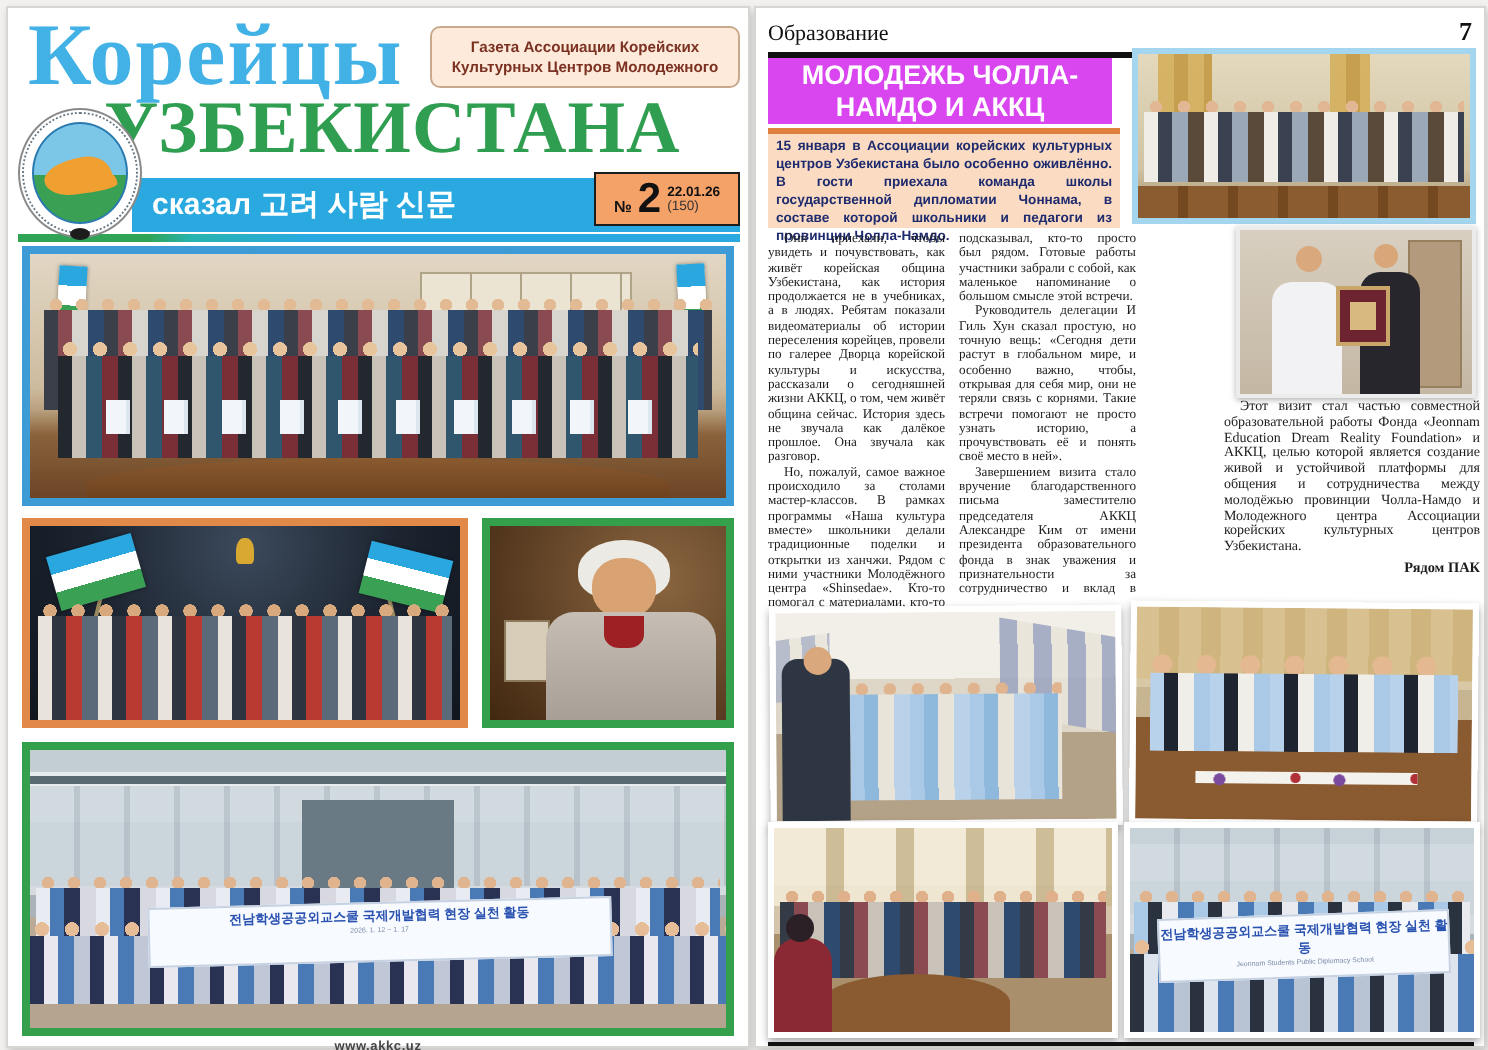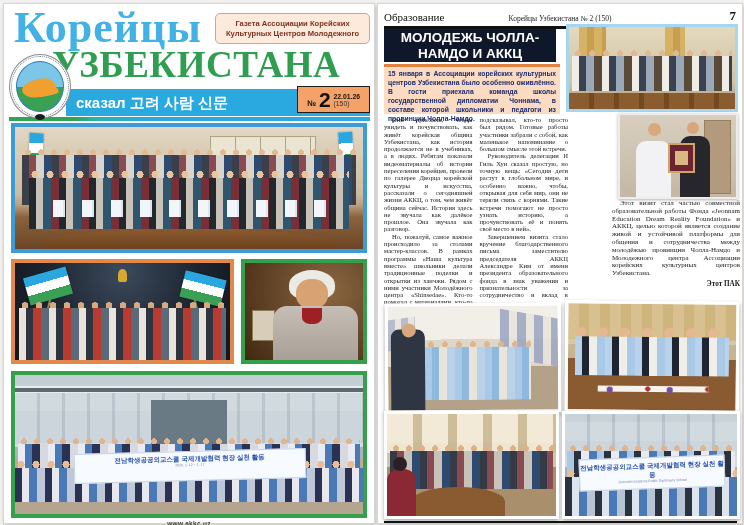--- a/index.html
+++ b/index.html
@@ -119,21 +119,21 @@
   .ph-outdoor-r{left:184px;top:407px;width:178px;height:108px;}
 
   .footer-url{left:0;top:516px;width:100%;text-align:center;font-size:6.5px;font-weight:bold;color:#444;
               font-family:"Liberation Sans",sans-serif;letter-spacing:.3px;}
 
   
   .hdr-section{left:6px;top:7px;font-size:11px;font-weight:normal;color:#111;}
   .hdr-center{left:0;top:10px;width:100%;text-align:center;font-size:7.5px;color:#222;}
   .hdr-page{right:6px;top:4px;font-size:13px;font-weight:bold;color:#111;}
   .hdr-rule{left:6px;top:22px;width:353px;height:2.5px;background:#111;}
-  .title-box{left:6px;top:25px;width:172px;height:33px;background:#0f172a;color:#fff;
+  .title-box{left:6px;top:25px;width:172px;height:33px;background:#d946ef;color:#fff;
       font-family:"Liberation Sans",sans-serif;font-weight:bold;font-size:13.5px;line-height:15.5px;
       display:flex;align-items:center;justify-content:flex-end;text-align:center;padding:1px 6px;box-sizing:border-box;}
   .lead-box{left:6px;top:60px;width:176px;height:50px;background:#fbdcc2;border-top:3px solid #e0813f;box-sizing:border-box;
       font-family:"Liberation Sans",sans-serif;font-weight:bold;color:#1e2a6e;font-size:6.8px;line-height:9px;
       text-align:justify;padding:2px 4px;}
   .cols{left:6px;top:112px;width:184px;height:196px;column-count:2;column-gap:7px;
       font-size:6.6px;line-height:7.3px;color:#1c1c1c;text-align:justify;overflow:hidden;}
   .cols p,.col3 p{margin:0;text-indent:8px;}
   .col3{left:234px;top:196px;width:128px;font-size:7px;line-height:7.8px;color:#1c1c1c;text-align:justify;}
   .author{margin-top:3px;font-weight:bold;text-align:right;font-size:7.2px;}
@@ -215,21 +215,20 @@
       </div>
       <div class="abs ground"></div>
     </div>
 
     <div class="abs footer-url">www.akkc.uz</div>
   </div>
 
   <div class="page page-right">
 
     <div class="abs hdr-section">Образование</div>
-    <div class="abs hdr-center">Корейцы Узбекистана № 2 (150)</div>
     <div class="abs hdr-page">7</div>
     <div class="abs hdr-rule"></div>
 
     <div class="abs title-box">
       <span>МОЛОДЕЖЬ ЧОЛЛА-НАМДО И АККЦ</span>
     </div>
 
     <div class="photo b-ltblue ph-class">
       <div class="curtain" style="left:6%;width:16%;"></div>
       <div class="curtain" style="right:30%;width:12%;"></div>
@@ -254,21 +253,21 @@
       <div class="head" style="left:24%;top:10%;width:13px;height:13px;"></div>
       <div class="figure" style="left:52%;width:26%;height:74%;background:#26262c;"></div>
       <div class="head" style="left:58%;top:8%;width:12px;height:12px;background:#d8a678;"></div>
       <div class="abs plaque">
           <div class="plaque-inner"></div>
         </div>
     </div>
 
     <div class="abs col3">
       <p>Этот визит стал частью совместной образовательной работы Фонда «Jeonnam Education Dream Reality Foundation» и АККЦ, целью которой является создание живой и устойчивой платформы для общения и сотрудничества между молодёжью провинции Чолла-Намдо и Молодежного центра Ассоциации корейских культурных центров Узбекистана.</p>
-      <div class="author">Этот ПАК</div>
+      <div class="author">Рядом ПАК</div>
     </div>
 
     <div class="photo b-white ph-gallery" style="transform:rotate(-.4deg);">
       <div class="abs frames"></div>
       <div class="abs frames-l"></div>
       <div class="crowd" style="left:22%;top:32%;width:62%;height:58%;--skin:#e0b48e;--c1:#a9c9e6;--c2:#8fb8dd;--c3:#e8e4da;--c4:#b9d2ea;--hs:14px;"></div>
       <div class="figure" style="left:2%;bottom:0;width:20%;height:78%;background:#2e3644;border-radius:8px 8px 0 0;"></div>
       <div class="head" style="left:8%;top:16%;width:14px;height:14px;"></div>
     </div>
 

